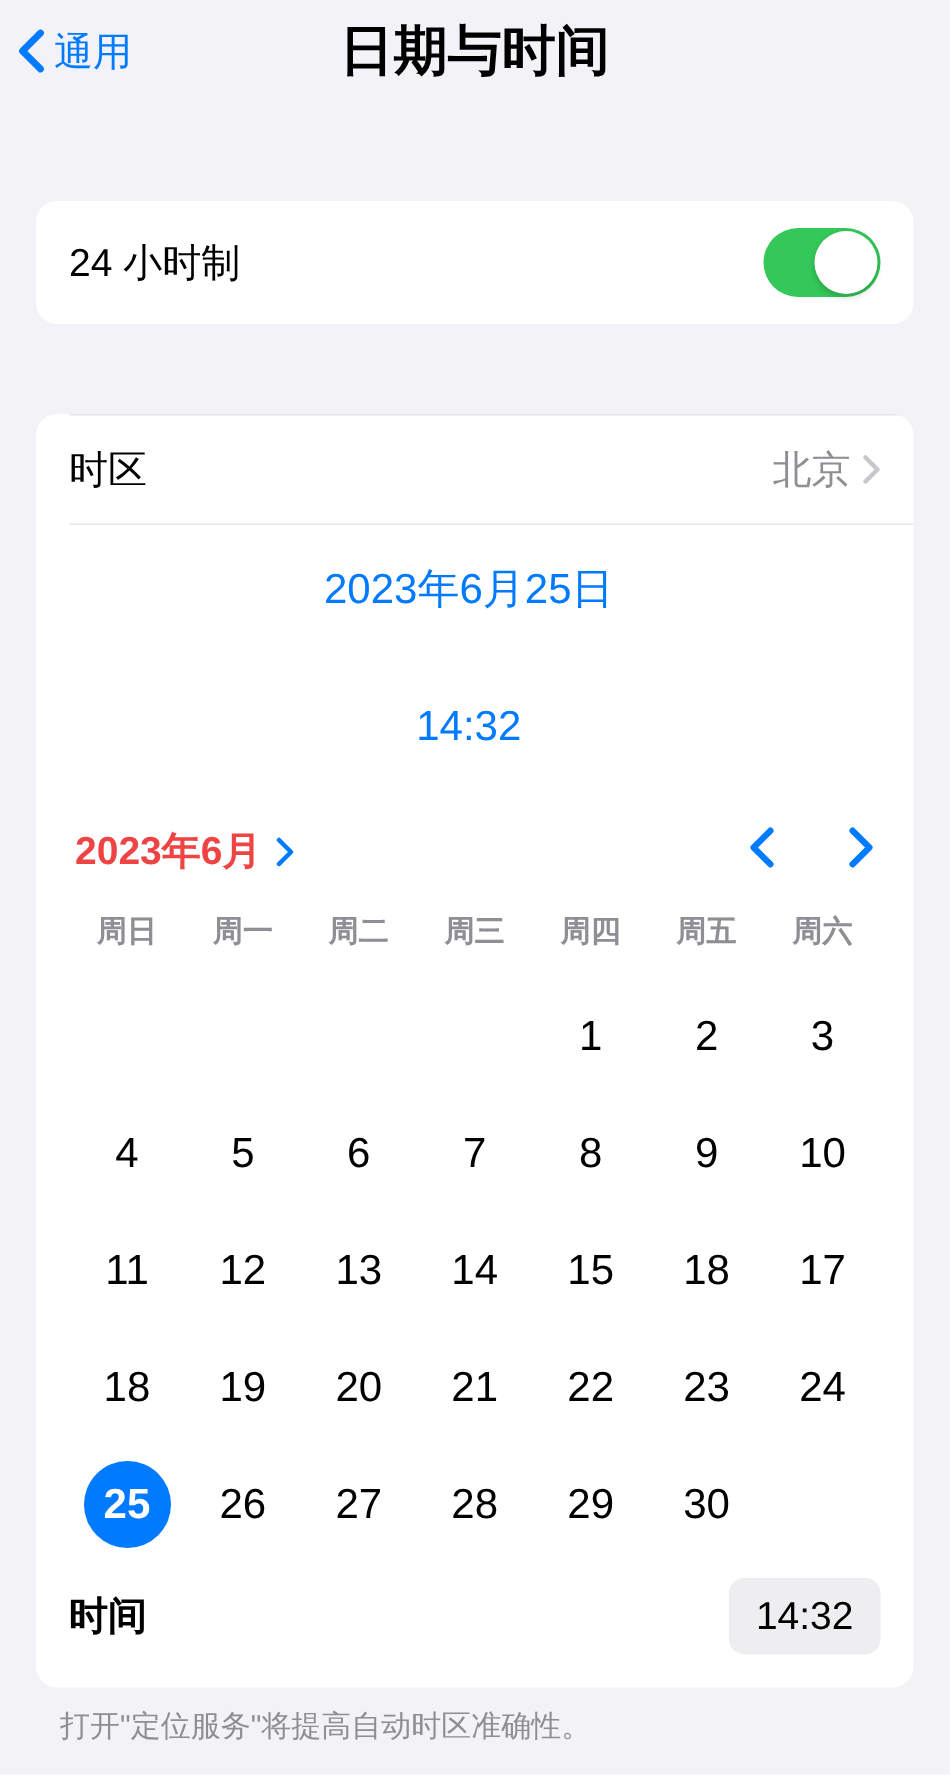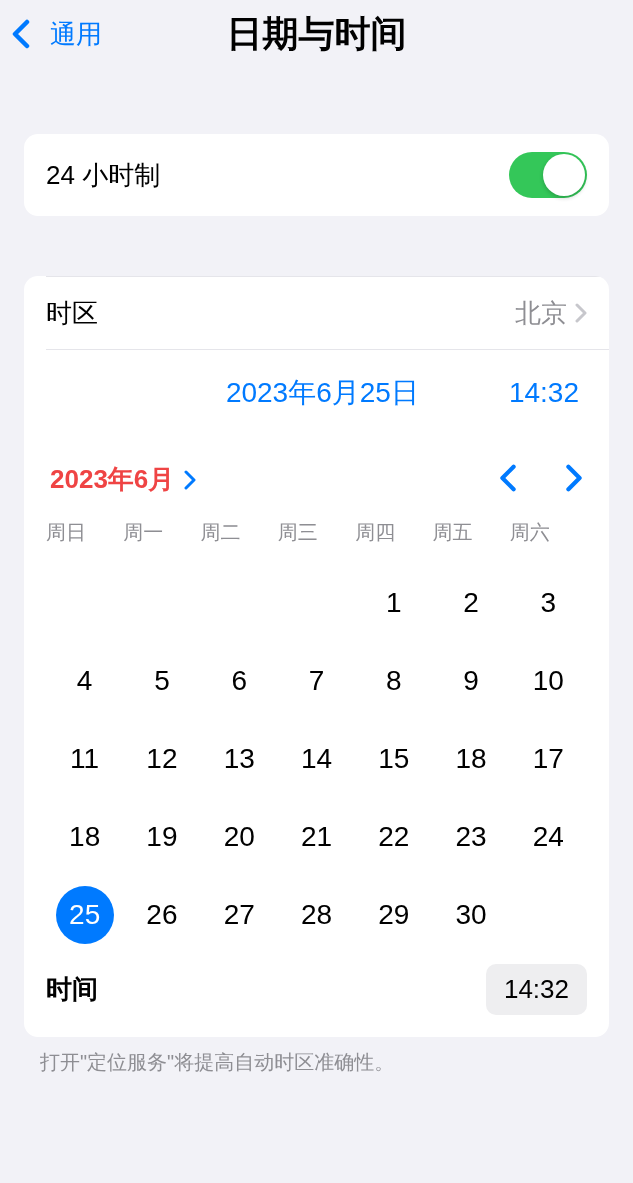--- a/index.html
+++ b/index.html
@@ -20,21 +20,21 @@
       align-items: center;
       height: 68px;
       padding: 0 12px;
       position: relative;
     }
     .back-btn {
       display: flex;
       align-items: center;
       color: #007aff;
       font-size: 26px;
-      gap: 20px;
+      gap: 6px;
     }
     .back-chevron {
       width: 18px;
       height: 30px;
     }
     .title {
       position: absolute;
       left: 50%;
       transform: translateX(-50%);
       font-size: 36px;
@@ -103,21 +103,22 @@
     .chevron-right {
       width: 12px;
       height: 20px;
       color: #c7c7cc;
     }
     .date-time-row {
       display: flex;
       align-items: center;
       justify-content: flex-end;
       padding: 24px 30px 24px 22px;
-      gap: 90px;
+      gap: 56px;
+      flex-direction: column;
     }
     .date-btn, .time-btn {
       color: #007aff;
       font-size: 28px;
     }
     .calendar {
       padding: 12px 22px 0 22px;
     }
     .cal-header {
       display: flex;
@@ -145,23 +146,24 @@
     .cal-nav-btn {
       color: #007aff;
     }
     .cal-nav-btn svg {
       width: 18px;
       height: 28px;
     }
     .weekdays {
       display: grid;
       grid-template-columns: repeat(7, 1fr);
+      text-align: center;
       color: #8e8e93;
       font-size: 20px;
-      font-weight: 400;
+      font-weight: 700;
       padding-bottom: 18px;
     }
     .days {
       display: grid;
       grid-template-columns: repeat(7, 1fr);
       text-align: center;
     }
     .day {
       height: 78px;
       display: flex;
@@ -178,21 +180,21 @@
       position: absolute;
       width: 58px;
       height: 58px;
       border-radius: 50%;
       background: #007aff;
       z-index: 0;
     }
     .day.selected span {
       position: relative;
       color: #fff;
-      font-weight: 400;
+      font-weight: 700;
       z-index: 1;
     }
     .day.empty {
       visibility: hidden;
     }
     .time-row {
       display: flex;
       align-items: center;
       justify-content: space-between;
       padding: 10px 22px 22px 22px;

